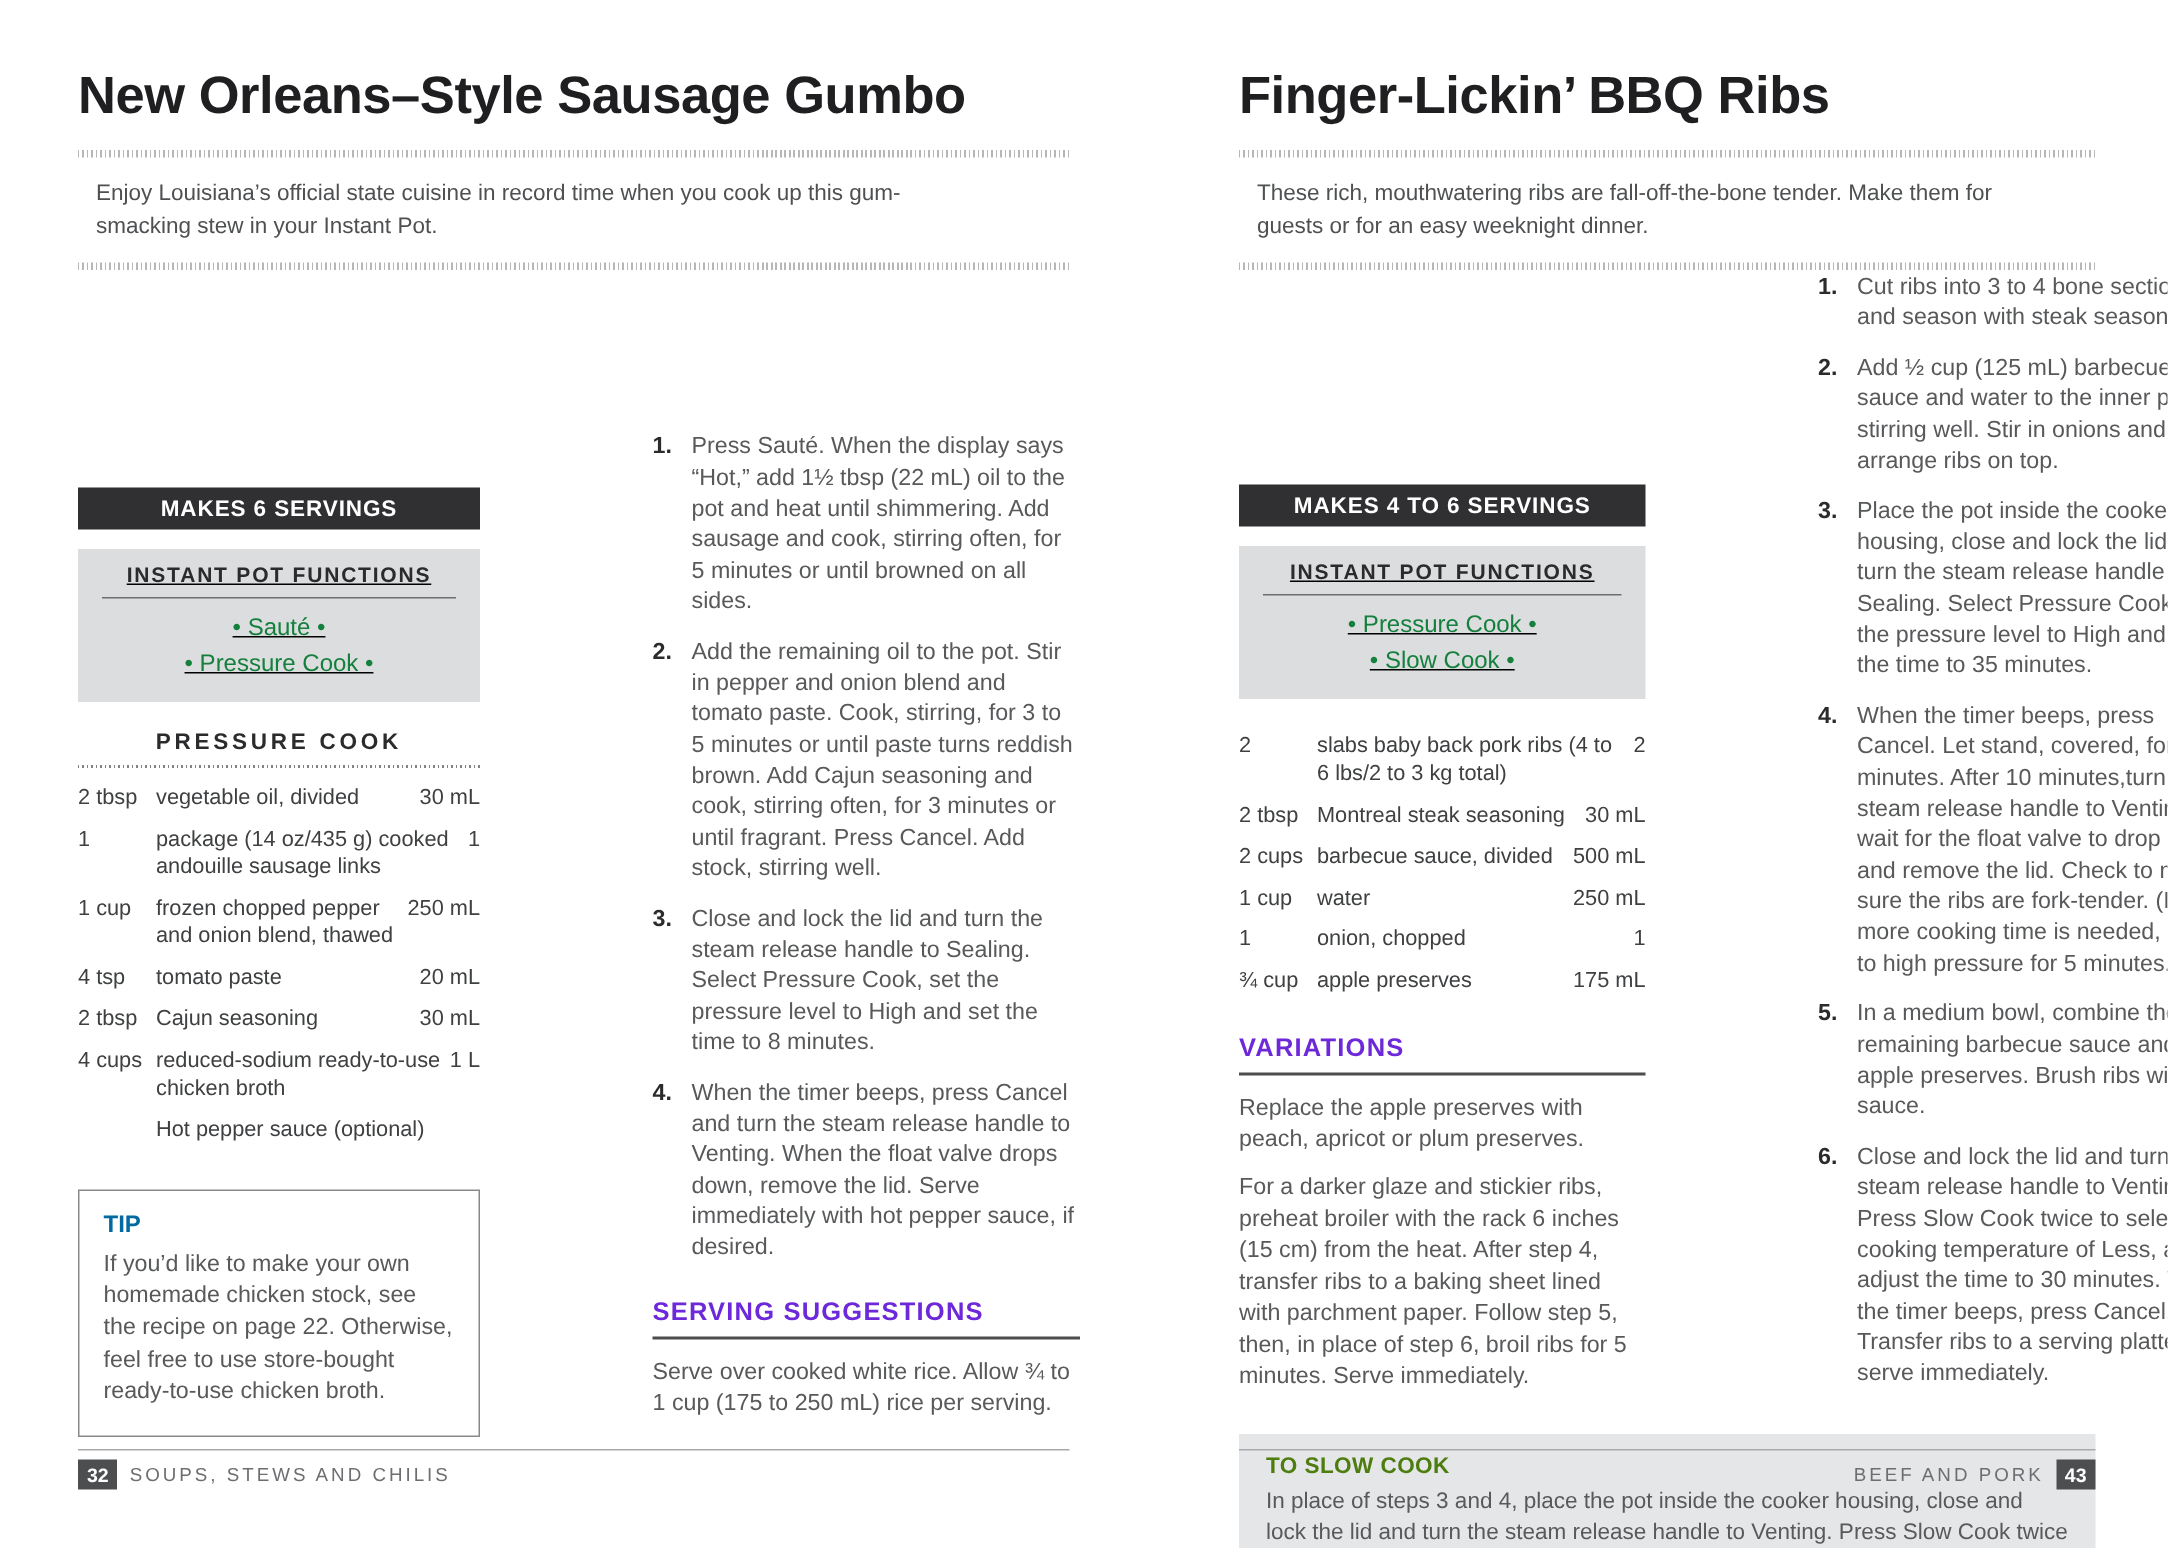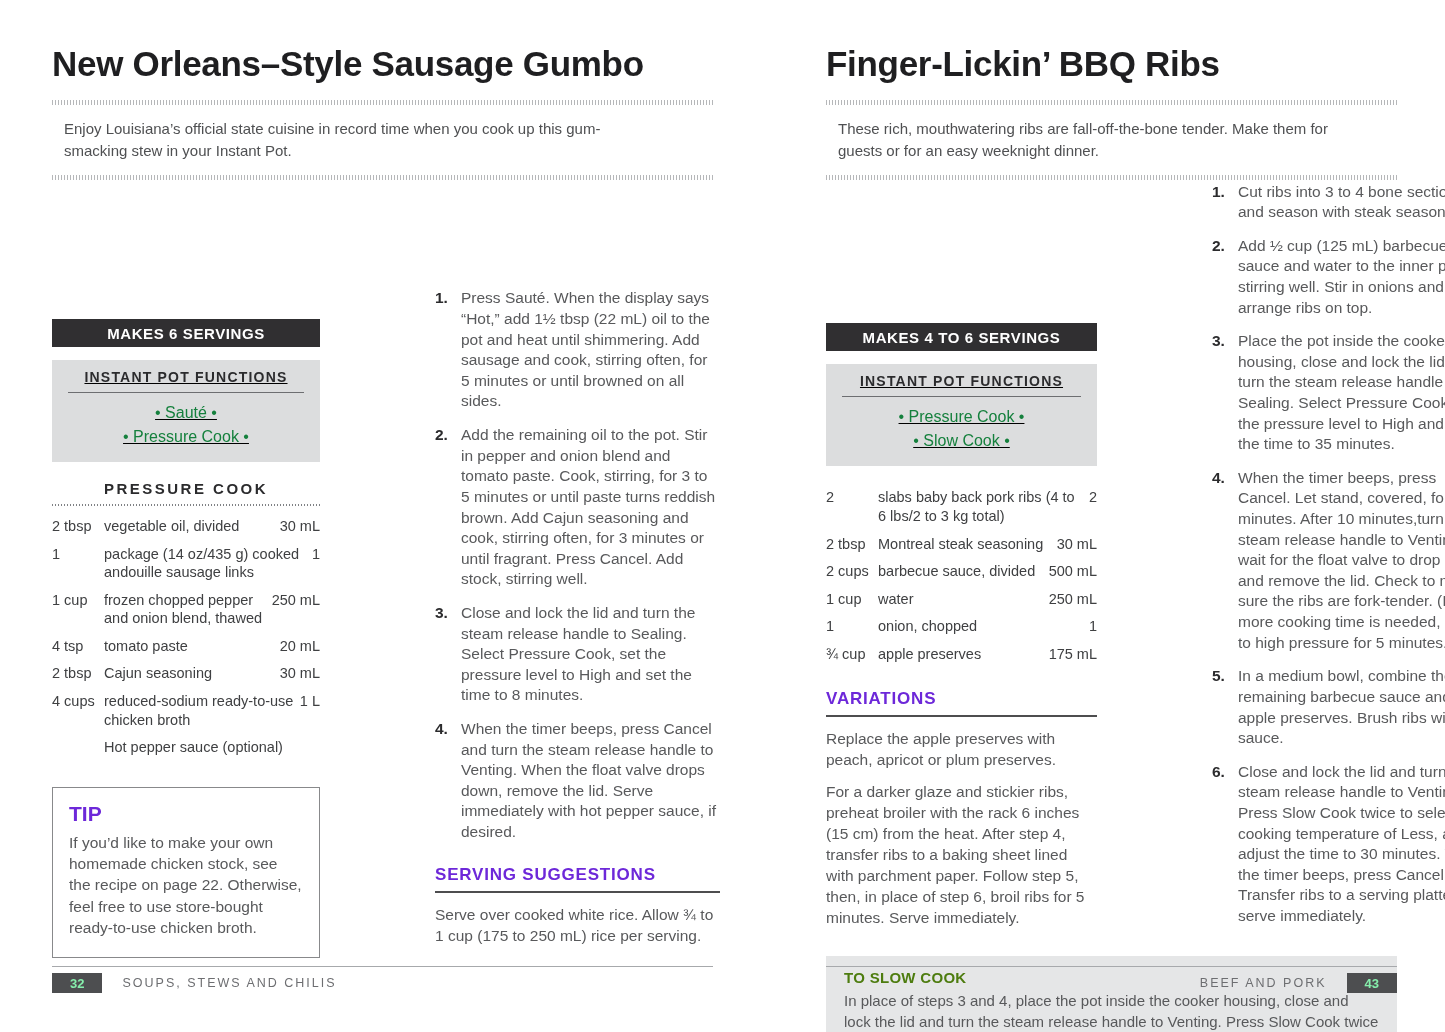--- a/index.html
+++ b/index.html
@@ -33,40 +33,40 @@
   .ing-header { text-align:center; font-weight:bold; font-size:15px; letter-spacing:2.5px; color:#2b2b2d; margin-top:18px; padding-bottom:7px; }
   .dotline { height:2px; background:repeating-linear-gradient(90deg,#808285 0 1px, transparent 1px 3px); margin-bottom:11px; }
   .pr .ing-table { margin-top:22px; }
 
   .ing-row { display:flex; font-size:14.5px; color:#3f4042; margin-bottom:9px; line-height:1.28; }
   .ing-qty { flex:none; width:52px; }
   .ing-name { flex:1; padding-right:6px; }
   .ing-metric { flex:none; text-align:right; white-space:nowrap; }
 
   .tipbox { border:1px solid #88898b; margin-top:30px; padding:14px 16px 18px; }
-  .tip-title { font-weight:bold; font-size:21px; color:#6d28d9; margin-bottom:6px; }
+  .tip-title { font-weight:bold; font-size:16px; color:#0369a1; margin-bottom:6px; }
   .tip-text { font-size:15.5px; color:#58595b; line-height:1.38; }
 
   .step { display:flex; margin-bottom:13px; font-size:15.5px; line-height:1.33; }
   .step-num { flex:none; width:26px; font-weight:bold; color:#2b2b2d; }
   .step-text { flex:1; color:#58595b; }
 
   .subhead { font-size:17px; font-weight:bold; letter-spacing:.8px; color:#6d28d9; border-bottom:2px solid #4d4d4f; padding-bottom:6px; margin:22px 0 12px; }
   .ing-col .subhead { margin-top:26px; }
   .para { font-size:15.5px; color:#58595b; line-height:1.35; margin-bottom:11px; }
 
   .slowbox { background:#e5e6e7; margin-top:16px; padding:13px 18px 17px; }
   .slow-title { font-weight:bold; font-size:15px; color:#4d7c0f; letter-spacing:.3px; margin-bottom:4px; }
   .slow-text { font-size:15px; color:#58595b; line-height:1.42; }
 
   .footer { position:absolute; top:966px; border-top:1px solid #a7a9ac; padding-top:6px; display:flex; align-items:center; }
   .footer.fl { left:52px; width:661px; }
   .footer.fr { left:826px; width:571px; justify-content:flex-end; }
-  .pagenum { background:#4d4e50; color:#86efac; font-weight:bold; font-size:13px; padding:3px 18px 2px; }
-  .fsection { font-size:12.5px; letter-spacing:2px; color:#6d6e71; margin:0 20px; }
+  .pagenum { background:#4d4e50; color:#ffffff; font-weight:bold; font-size:13px; padding:3px 6px 2px; }
+  .fsection { font-size:12.5px; letter-spacing:2px; color:#6d6e71; margin:0 8px; }
 </style>
 </head>
 <body>
 
 <div class="page pl">
   <div class="title">New Orleans–Style Sausage Gumbo</div>
   <div class="hatch"></div>
   <div class="intro">Enjoy Louisiana’s official state cuisine in record time when you cook up this gum-smacking stew in your Instant Pot.</div>
   <div class="hatch"></div>
 

